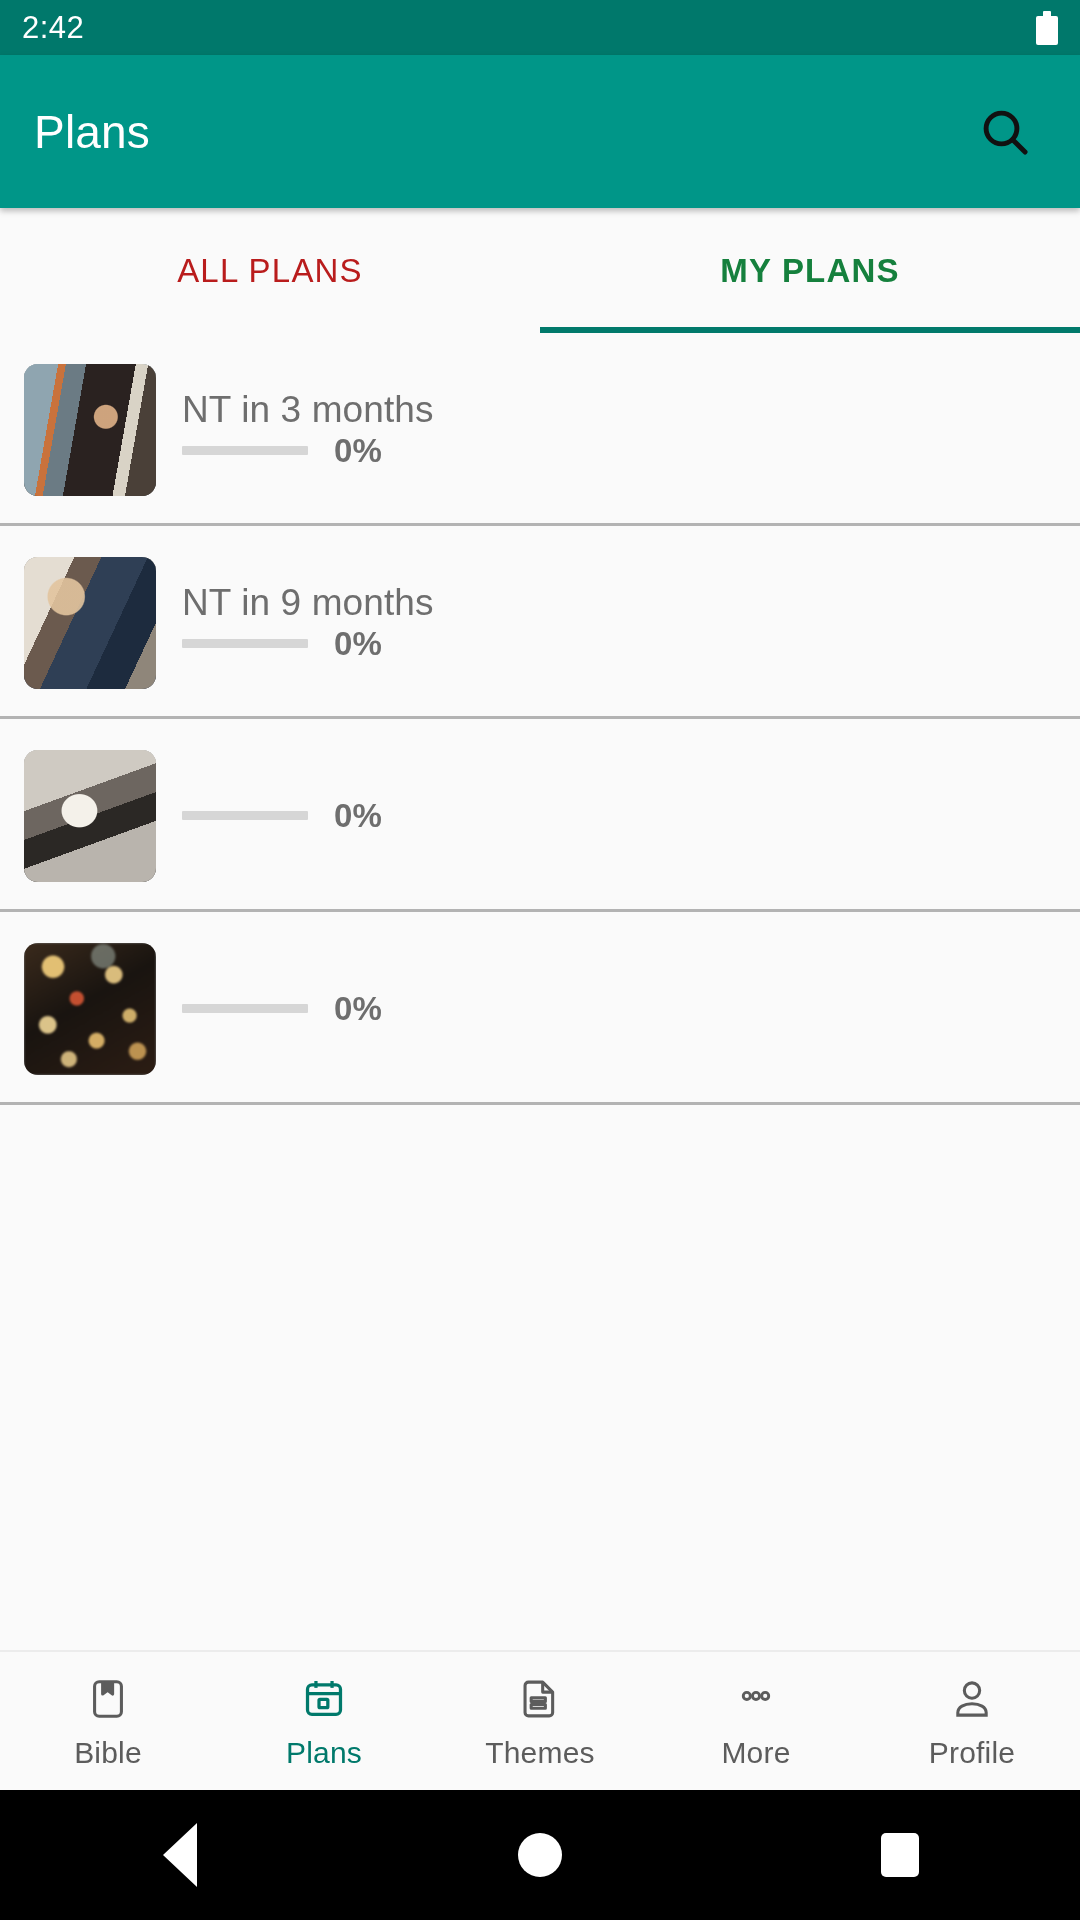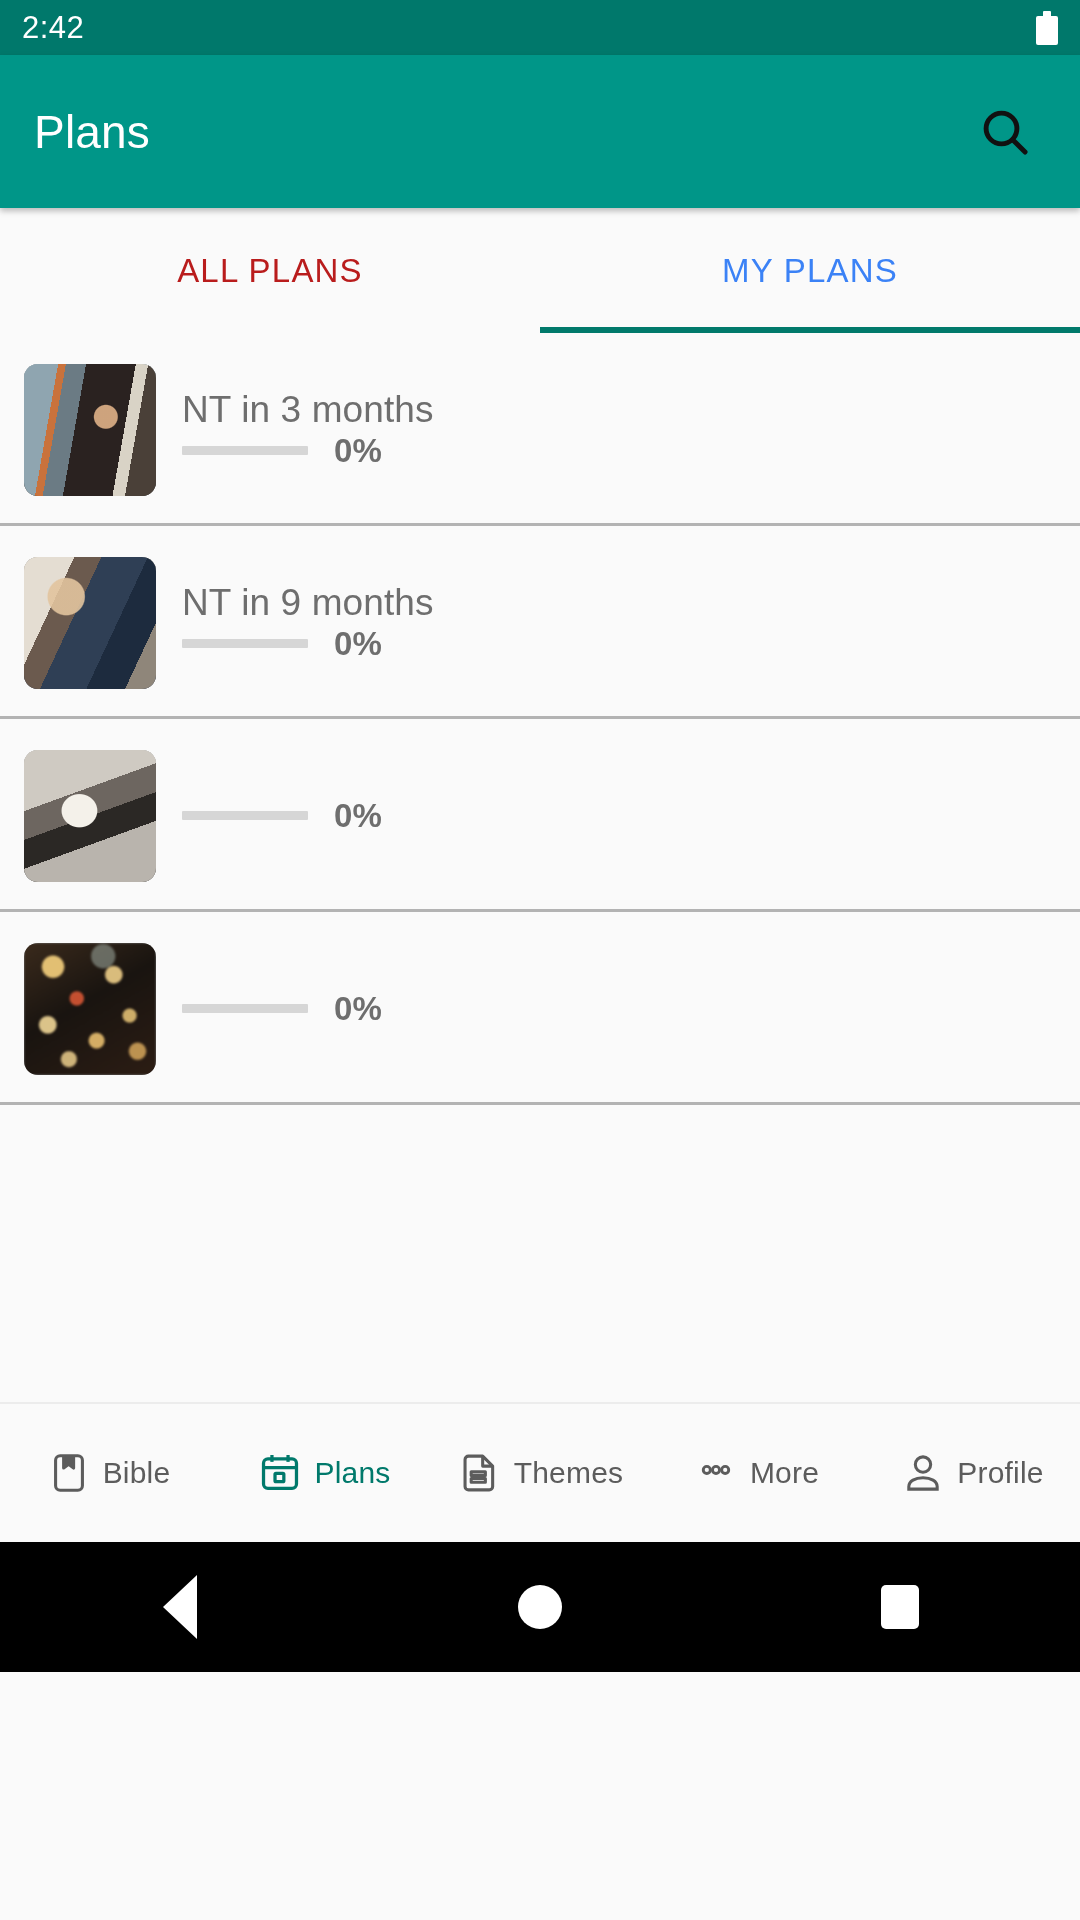--- a/index.html
+++ b/index.html
@@ -1,21 +1,21 @@
 <!DOCTYPE html>
 <html><head>
 <meta charset="utf-8">
 <style>
   * { margin:0; padding:0; box-sizing:border-box; }
   html,body{
     width:1080px; height:1920px; overflow:hidden;
     font-family:"Liberation Sans", sans-serif;
     background:#fafafa;
   }
-  #app{ position:relative; width:1080px; height:1672px; display:flex; flex-direction:column; }
+  #app{ position:relative; width:1080px; height:1920px; display:flex; flex-direction:column; }
 
   
   .status-bar{
     height:55px; background:#00786b; flex:0 0 55px;
     display:flex; align-items:center; justify-content:space-between;
     padding:0 22px 0 22px; color:#ffffff;
   }
   .status-clock{ font-size:31px; letter-spacing:.5px; line-height:1; }
   .status-right{ display:flex; align-items:center; gap:14px; }
   .battery{ position:relative; width:22px; height:34px; }
@@ -36,21 +36,21 @@
   
   .tabs{
     flex:0 0 125px; height:125px; background:#fafafa;
     display:flex; position:relative;
   }
   .tab{
     flex:1 1 50%; display:flex; align-items:center; justify-content:center;
     font-size:33px; letter-spacing:1.2px;
   }
   .tab.inactive{ color:#b91c1c; }
-  .tab.active{ color:#3b82f6; }
+  .tab.active{ color:#15803d;font-weight:bold; }
   .tab-indicator{
     position:absolute; left:50%; bottom:0; width:50%; height:6px; background:#00796b;
   }
 
   
   .plan-list{ flex:1 1 auto; background:#fafafa; overflow:hidden; }
   .plan-row{
     position:relative; height:193px; display:flex; align-items:center;
     padding-left:24px; background:#fafafa;
   }
@@ -103,21 +103,21 @@
       linear-gradient(150deg,#3a2a1c 0%, #191410 45%, #2c1d14 100%);
     filter:blur(1.2px);
   }
 
   
   .bottom-nav{
     flex:0 0 140px; height:140px; background:#fafafa;
     border-top:2px solid #ececec; display:flex; align-items:center;
   }
   .nav-item{
-    flex:1 1 20%; display:flex; flex-direction:row; align-items:center;
+    flex:1 1 20%; display:flex; flex-direction:column; align-items:center;
     justify-content:center; gap:11px;
   }
   .nav-icon{ height:52px; display:flex; align-items:center; justify-content:center; }
   .nav-label{ font-size:30px; color:#5c5c5c; letter-spacing:.2px; }
   .nav-item.active .nav-label{ color:#00796b; }
 
   
   .android-nav{
     flex:0 0 130px; height:130px; background:#000000;
     display:flex; align-items:center; justify-content:space-around;

